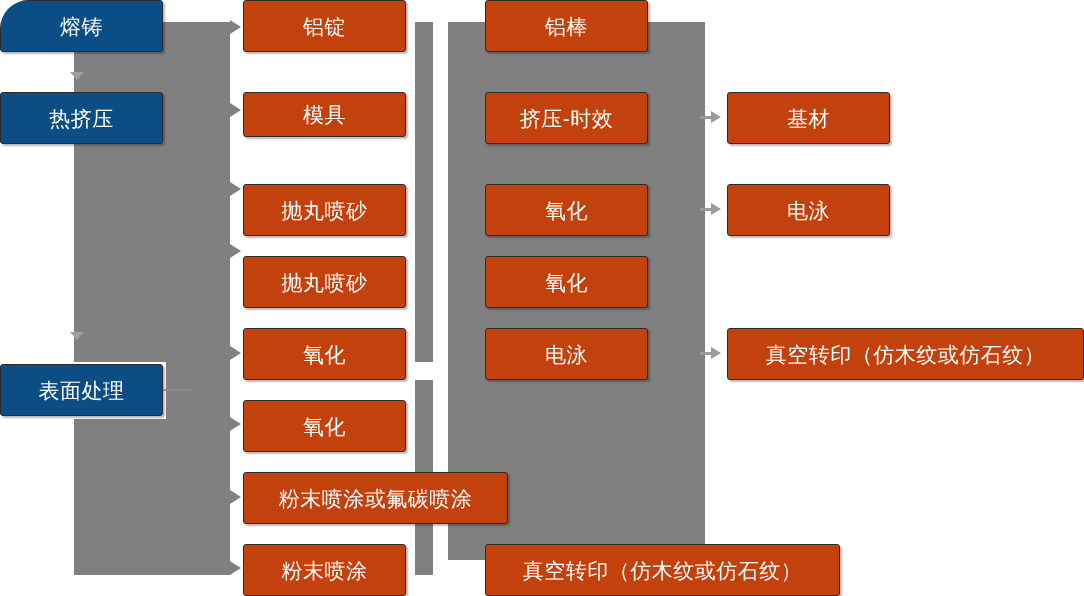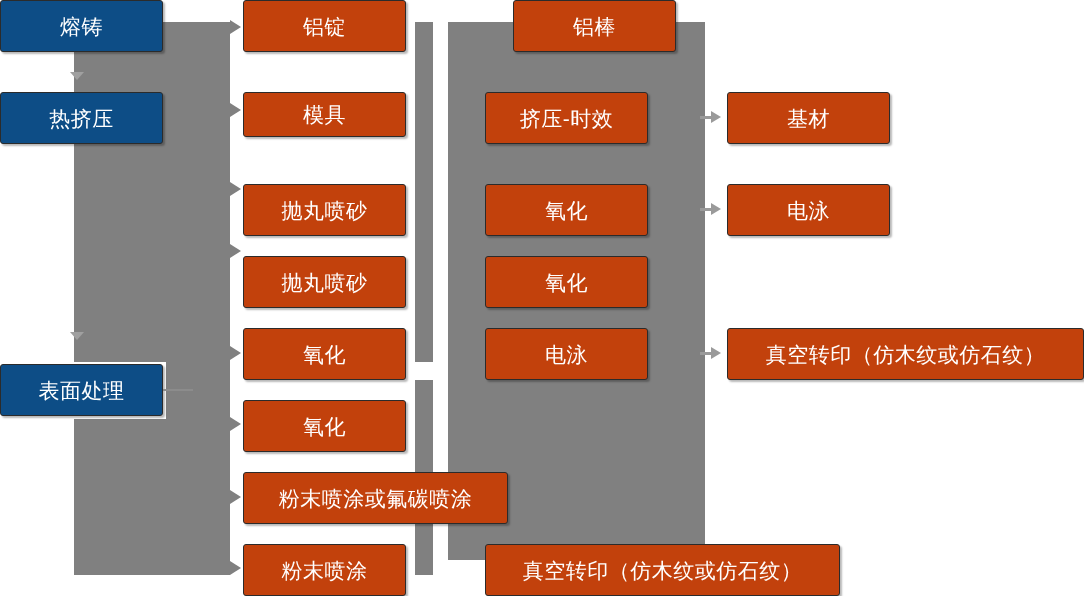--- a/index.html
+++ b/index.html
@@ -10,20 +10,21 @@
   }
   body {
     font-family: "Liberation Sans", "DejaVu Sans", sans-serif;
   }
   #canvas {
     position: relative;
     width: 1084px;
     height: 596px;
     overflow: hidden;
     background: #ffffff;
+    border-radius: 29px;
   }
 
   
   .gray {
     position: absolute;
     background: #808080;
   }
   .gray-arrow {
     position: absolute;
     width: 0;
@@ -179,21 +180,21 @@
   <div class="box light" style="left:243px; top:400px; width:163px; height:52px;">
     <span class="label">氧化</span>
   </div>
   <div class="box light" style="left:243px; top:472px; width:265px; height:52px;">
     <span class="label">粉末喷涂或氟碳喷涂</span>
   </div>
   <div class="box light" style="left:243px; top:544px; width:163px; height:52px;">
     <span class="label">粉末喷涂</span>
   </div>
 
-  <div class="box light" style="left:485px; top:0px; width:163px; height:52px;margin-left:28px;">
+  <div class="box light" style="left:485px; top:0px; width:163px; height:52px;">
     <span class="label">铝棒</span>
   </div>
   <div class="box light" style="left:485px; top:92px; width:163px; height:52px;">
     <span class="label">挤压-时效</span>
   </div>
   <div class="box light" style="left:485px; top:184px; width:163px; height:52px;">
     <span class="label">氧化</span>
   </div>
   <div class="box light" style="left:485px; top:256px; width:163px; height:52px;">
     <span class="label">氧化</span>

